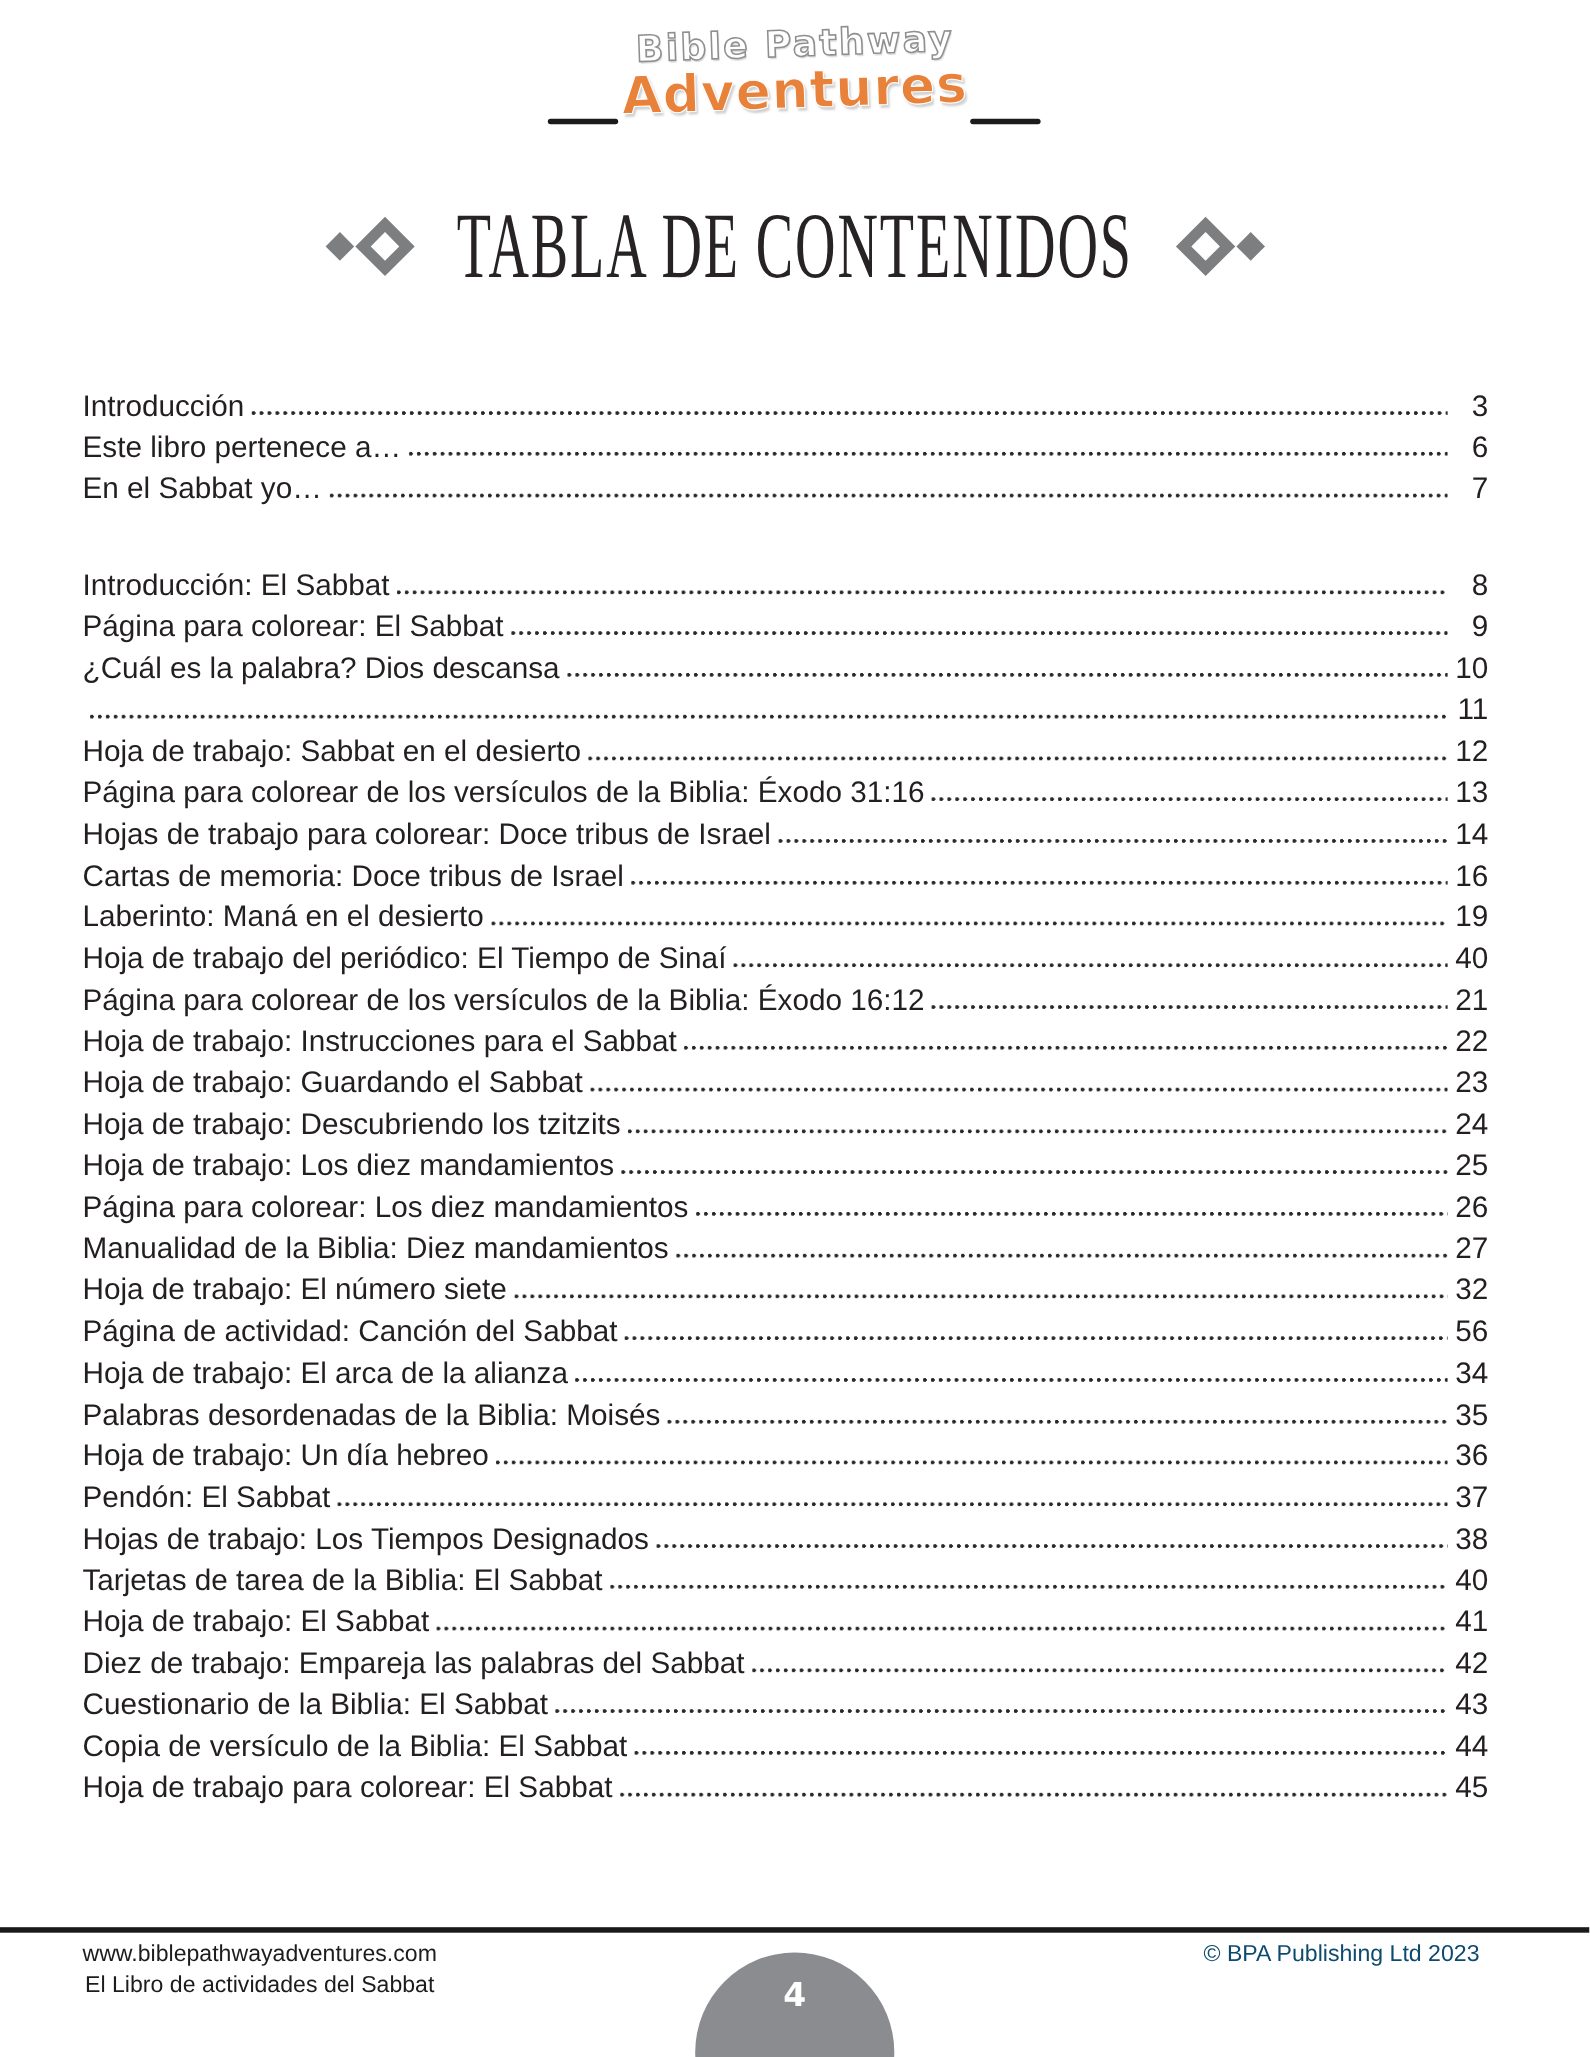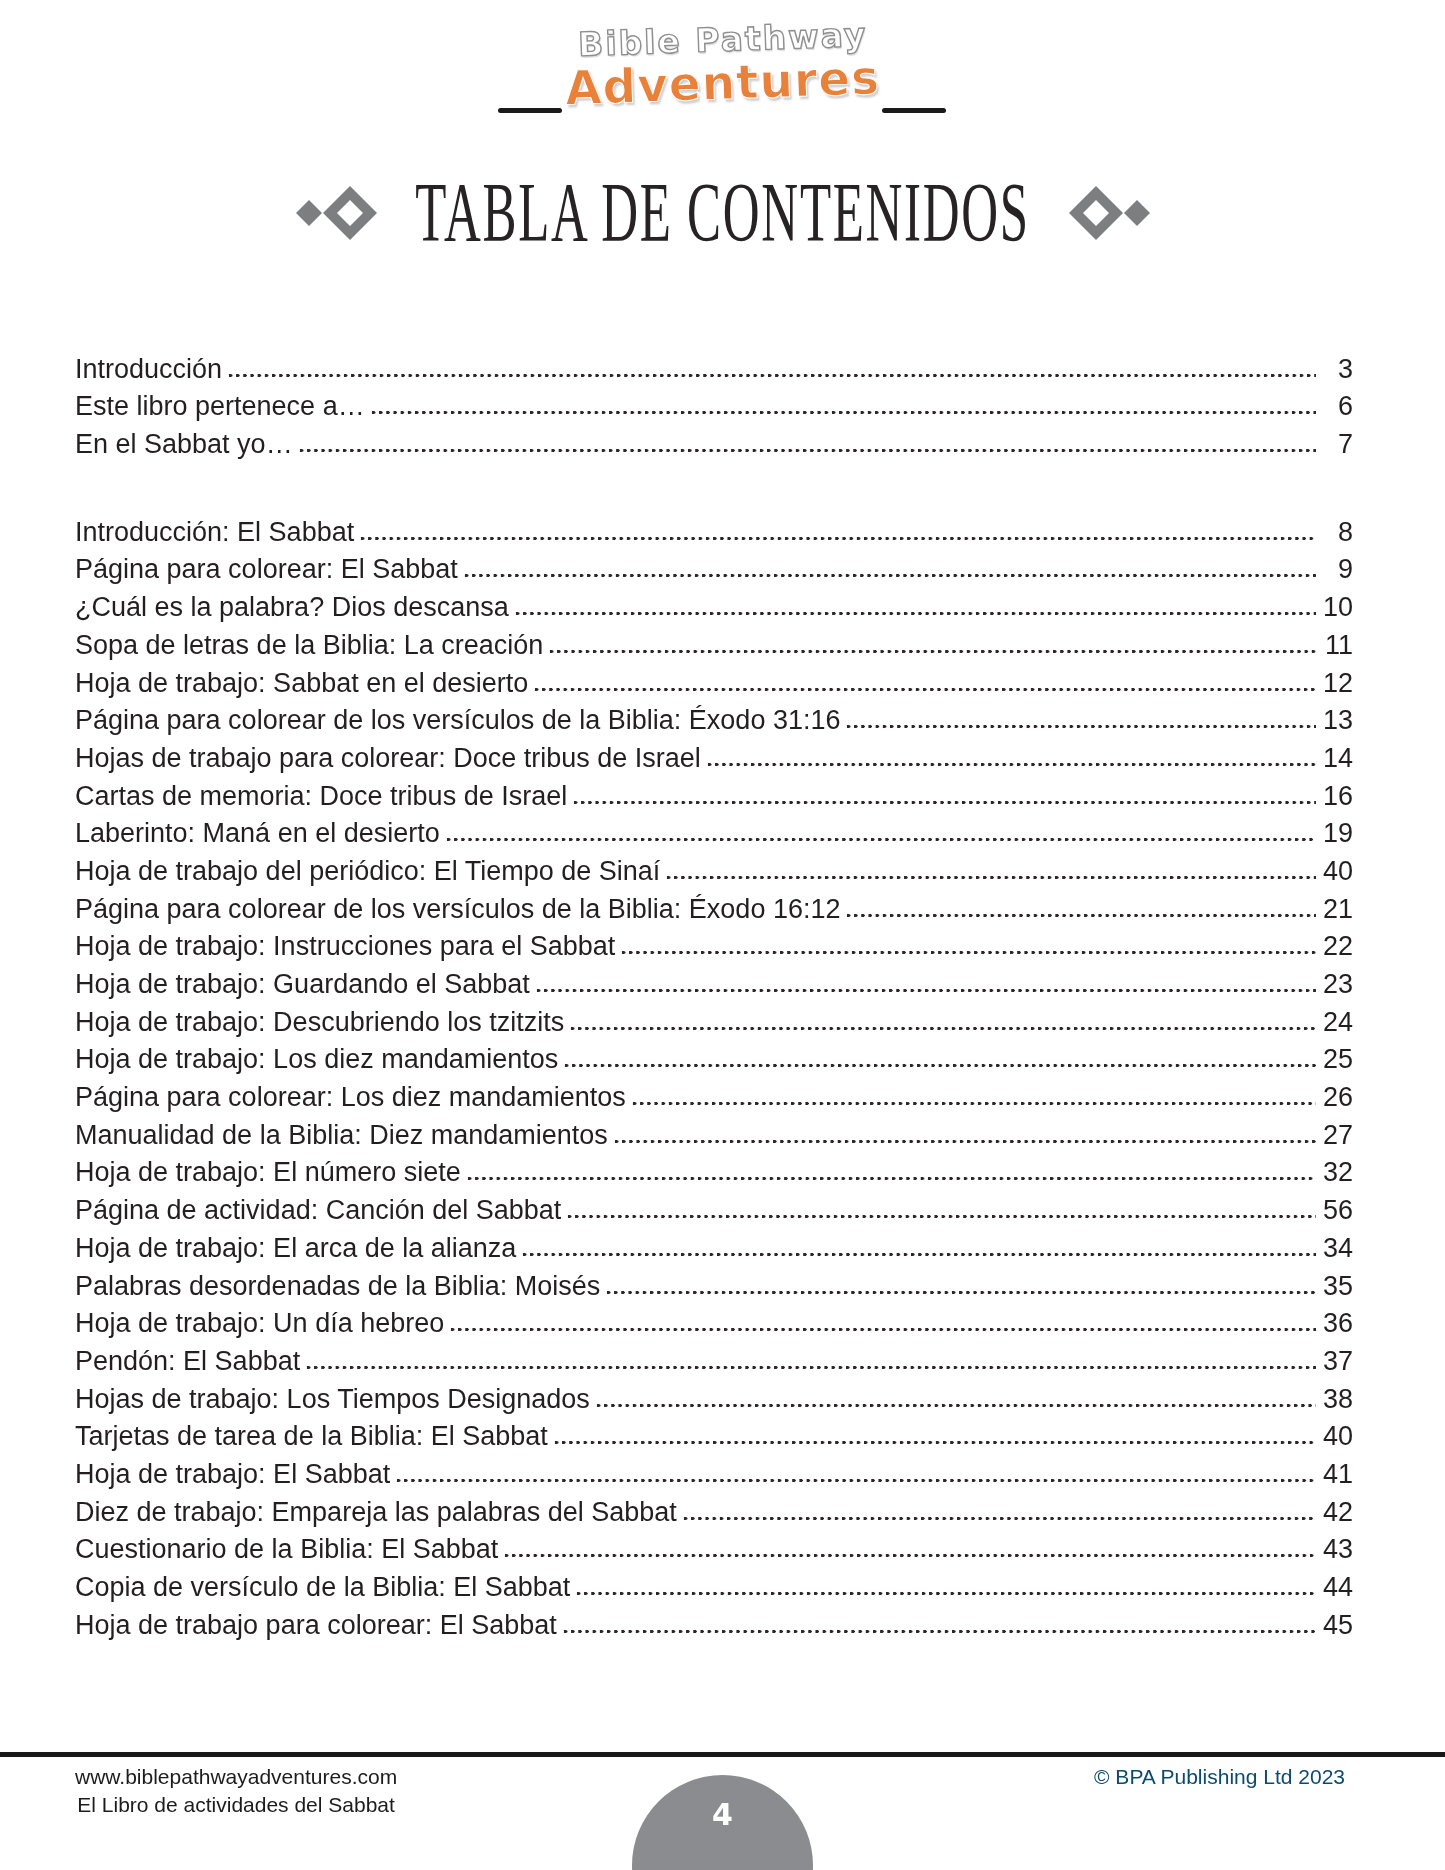--- a/index.html
+++ b/index.html
@@ -26,21 +26,21 @@
     text-shadow:2px 3px 2px rgba(120,120,120,.35);
     transform:rotate(-2deg);
   }
   .logo-dash{position:absolute;width:64px;height:5px;background:#1b1b1b;border-radius:2.5px;}
   .dash-left{top:88px;left:498px;}
   .dash-right{top:88px;left:882px;}
 
   
   .title-row{
     position:absolute;top:182px;left:0;width:100%;height:84px;
-    display:flex;justify-content:center;gap:42px;
+    display:flex;align-items:center;justify-content:center;gap:42px;
   }
   .title-wrap{width:600px;display:flex;justify-content:center;overflow:visible;}
   .title-text{
     font-family:"Liberation Serif", serif;font-weight:400;color:#272324;
     font-size:60px;letter-spacing:2px;white-space:nowrap;
     transform:scale(0.85,1.42);transform-origin:center;
   }
   .deco{width:88px;height:62px;flex:0 0 auto;}
   .deco.flip{transform:scaleX(-1);}
 
@@ -118,21 +118,20 @@
       <span class="toc-label">Página para colorear: El Sabbat</span>
       <span class="toc-leader"></span>
       <span class="toc-page">9</span>
     </div>
       <div class="toc-row">
       <span class="toc-label">¿Cuál es la palabra? Dios descansa</span>
       <span class="toc-leader"></span>
       <span class="toc-page">10</span>
     </div>
       <div class="toc-row">
-      <span class="toc-label">Sopa de letras de la Biblia: La creación</span>
       <span class="toc-leader"></span>
       <span class="toc-page">11</span>
     </div>
       <div class="toc-row">
       <span class="toc-label">Hoja de trabajo: Sabbat en el desierto</span>
       <span class="toc-leader"></span>
       <span class="toc-page">12</span>
     </div>
       <div class="toc-row">
       <span class="toc-label">Página para colorear de los versículos de la Biblia: Éxodo 31:16</span>

